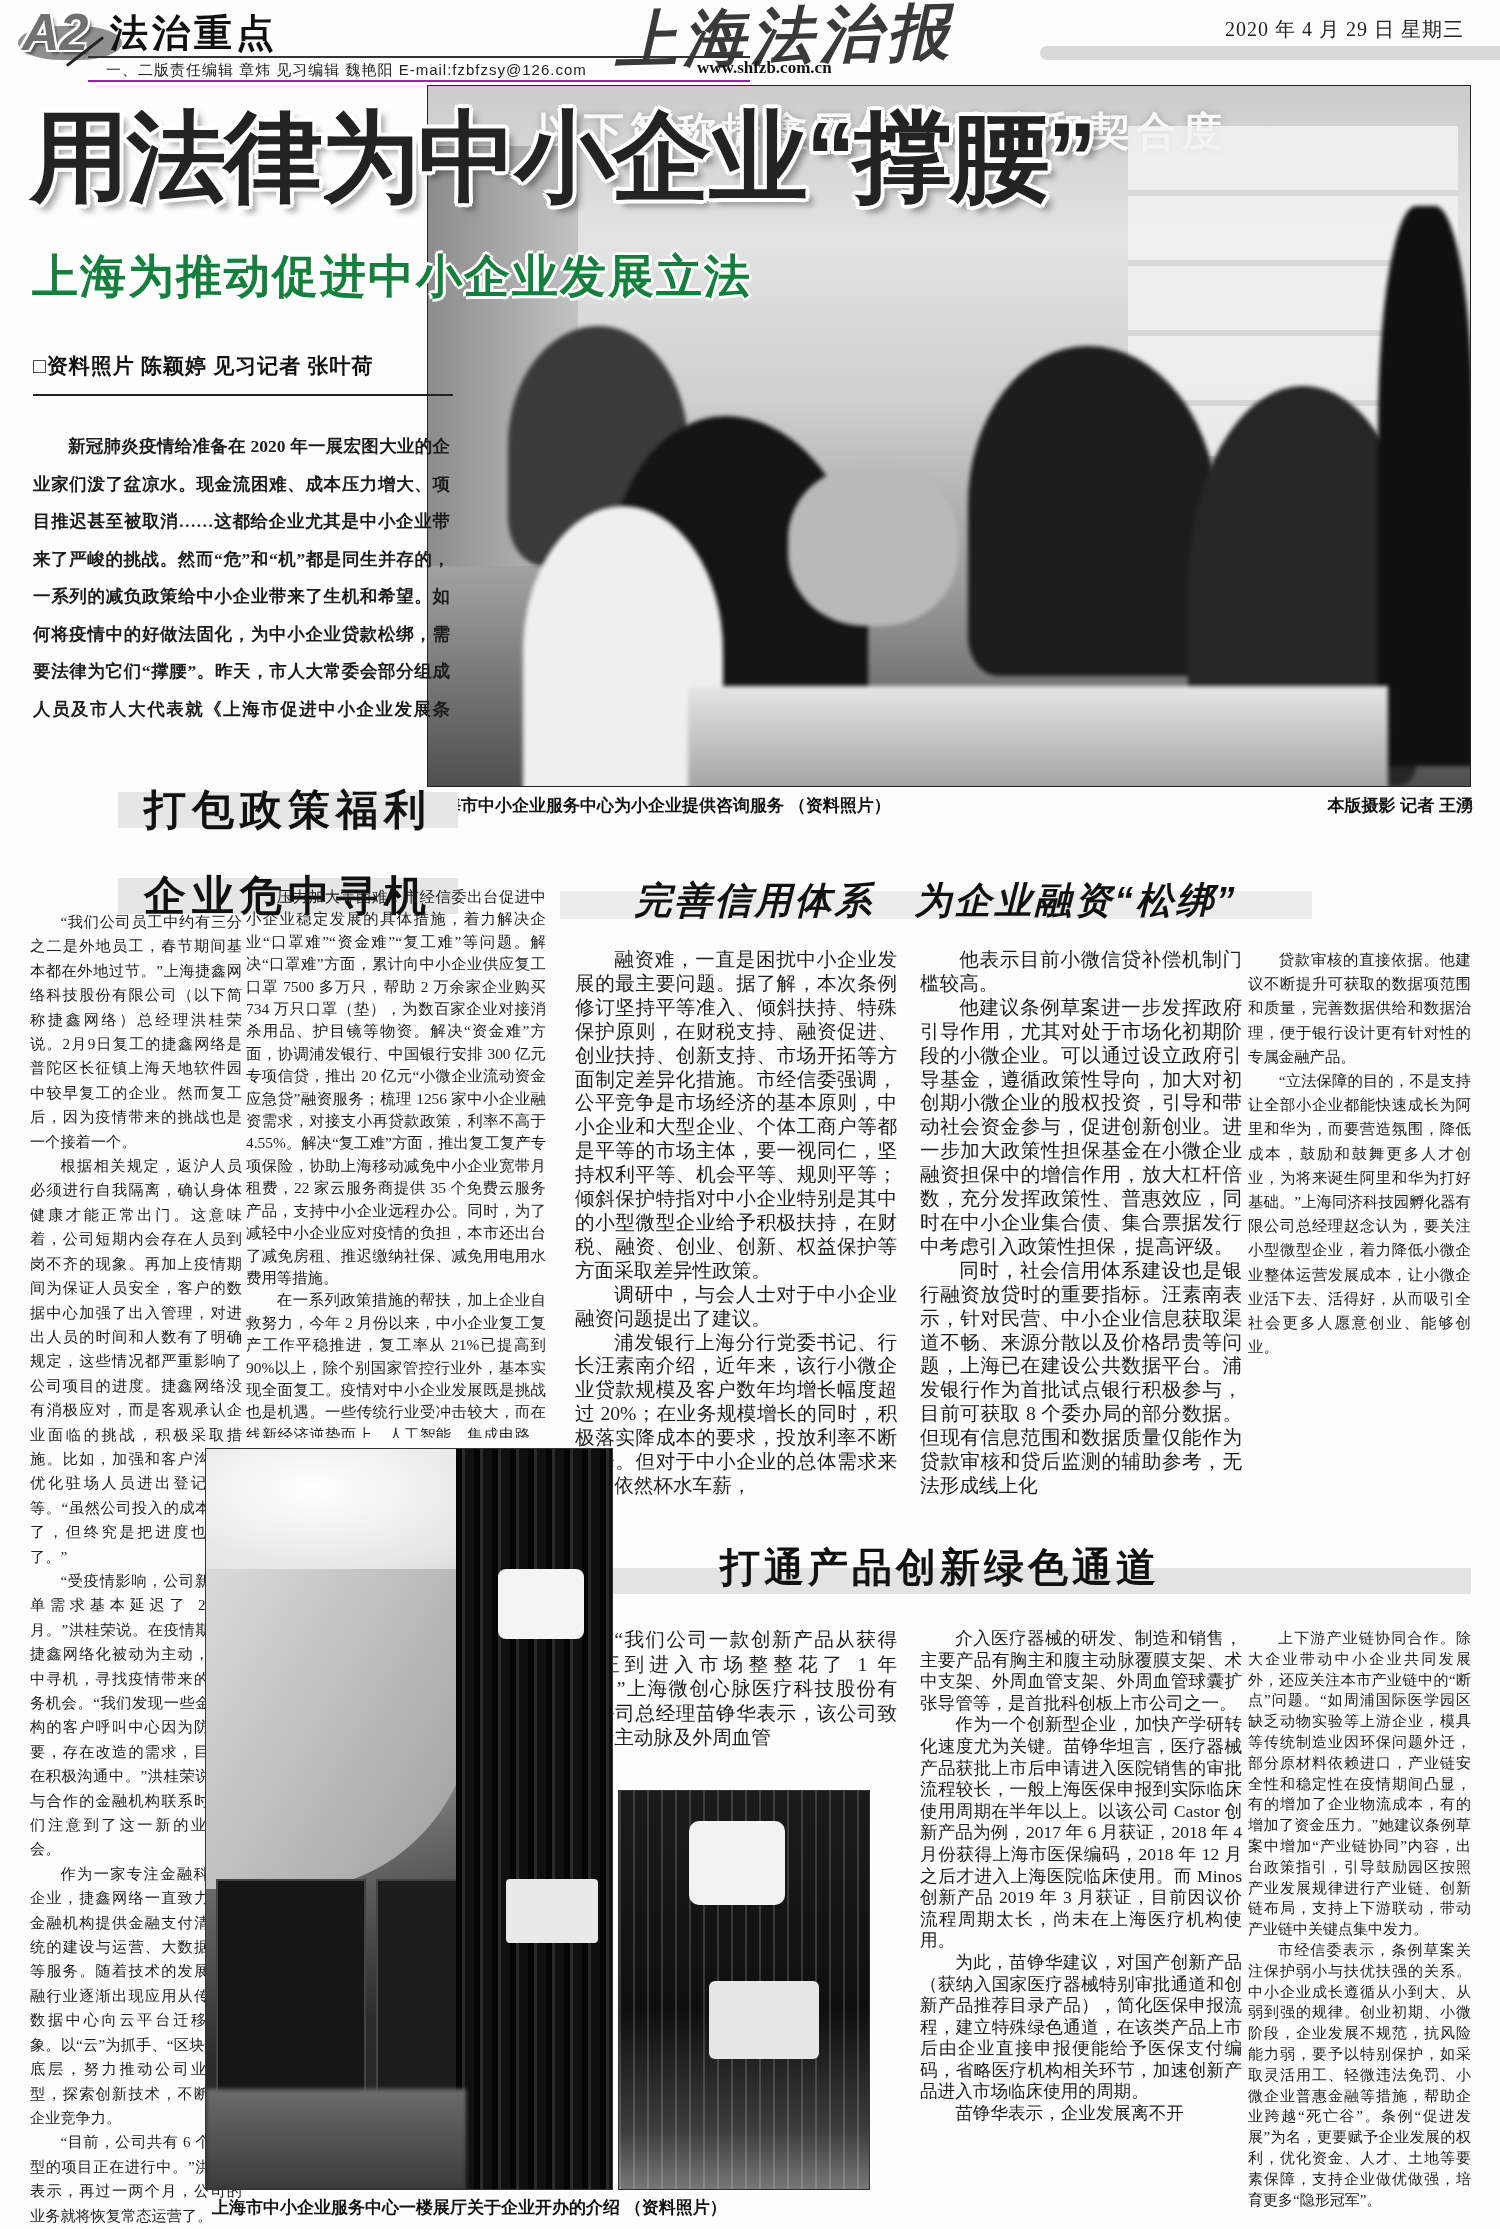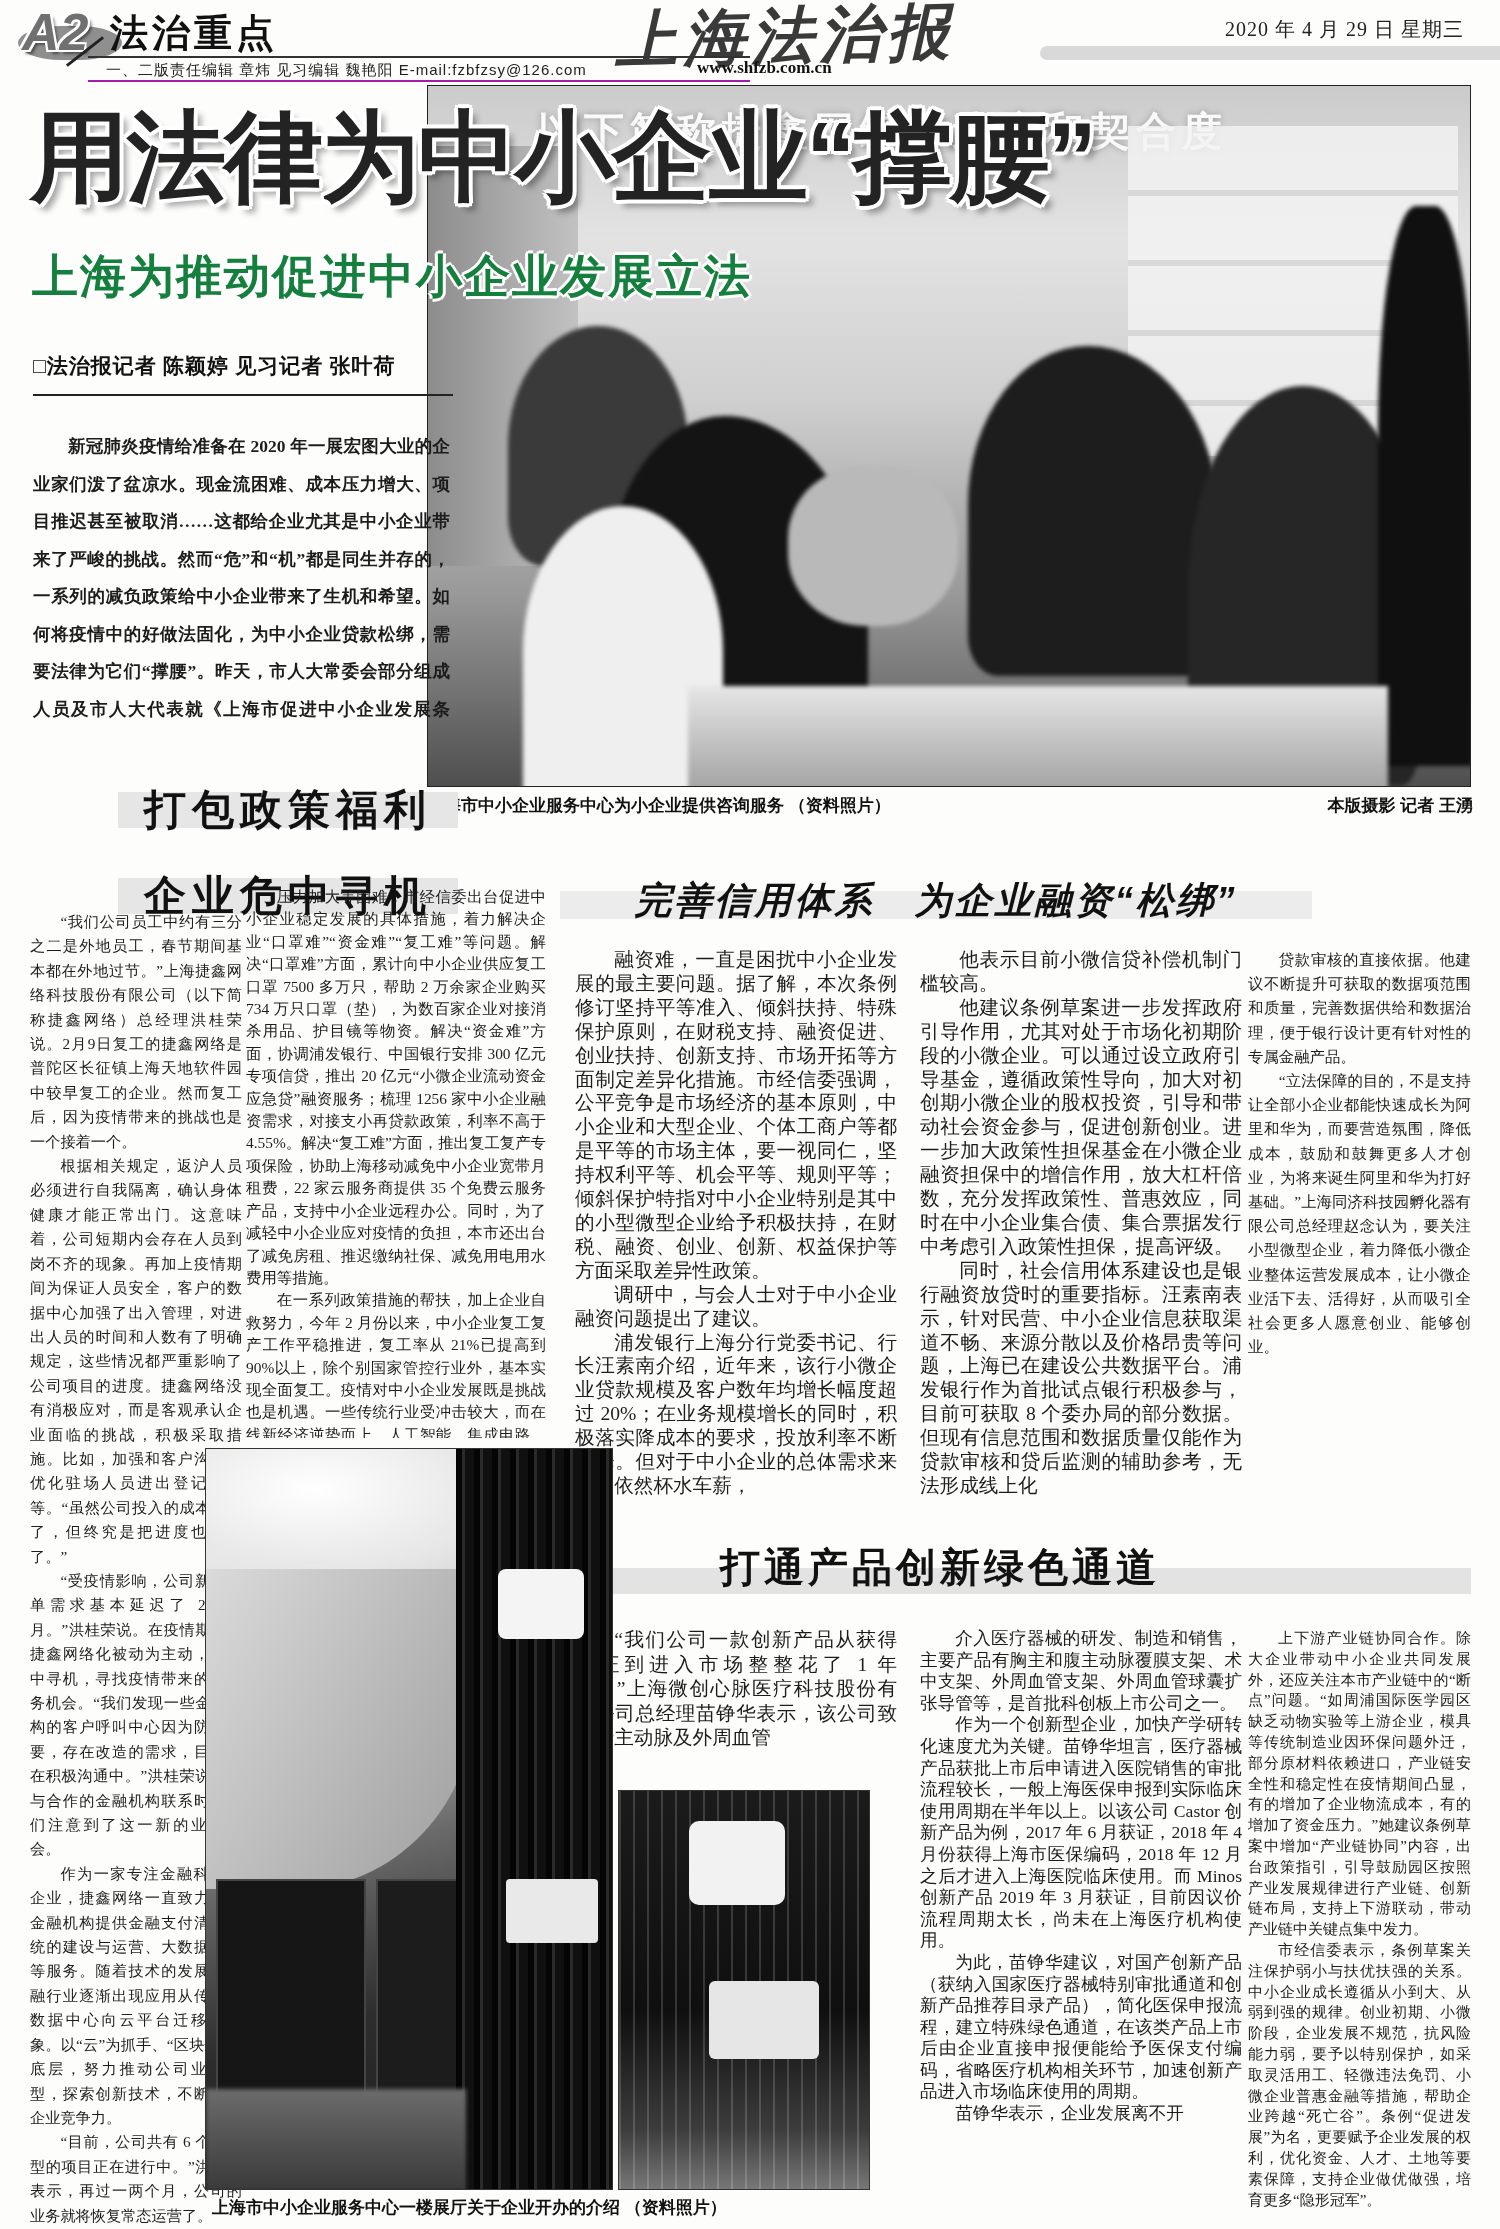--- a/index.html
+++ b/index.html
@@ -105,21 +105,21 @@
   <div class="shape blur1" style="left:360px;top:380px;width:170px;height:160px;background:#b9b9b9;border-radius:45%;"></div>
   <div class="shape blur1" style="left:260px;top:600px;width:700px;height:110px;background:linear-gradient(180deg,#e6e6e6,#9f9f9f);"></div>
 </div>
 <div class="abs cap-row">
   <span>上海市中小企业服务中心为小企业提供咨询服务  （资料照片）</span>
   <span>本版摄影  记者  王湧</span>
 </div>
 
 <div class="abs main-headline sans">用法律为中小企业“撑腰”</div>
 <div class="abs subtitle">上海为推动促进中小企业发展立法</div>
-<div class="abs byline">□法治报记者  陈颖婷  见习记者  张叶荷</div>
+<div class="abs byline">□资料照片  陈颖婷  见习记者  张叶荷</div>
 <div class="abs lead col">
     <p>新冠肺炎疫情给准备在 2020 年一展宏图大业的企业家们泼了盆凉水。现金流困难、成本压力增大、项目推迟甚至被取消……这都给企业尤其是中小企业带来了严峻的挑战。然而“危”和“机”都是同生并存的，一系列的减负政策给中小企业带来了生机和希望。如何将疫情中的好做法固化，为中小企业贷款松绑，需要法律为它们“撑腰”。昨天，市人大常委会部分组成人员及市人大代表就《上海市促进中小企业发展条例》修订草案(以下简称条例草案)，赴市中小企业服务中心进行立法调研。</p>
   </div>
 
 <div class="abs art1-heading">
   <span>打包政策福利</span><br>
   <span>企业危中寻机</span>
 </div>
 <div class="col c-a1-1">
     <p>“我们公司员工中约有三分之二是外地员工，春节期间基本都在外地过节。”上海捷鑫网络科技股份有限公司（以下简称捷鑫网络）总经理洪桂荣说。2月9日复工的捷鑫网络是普陀区长征镇上海天地软件园中较早复工的企业。然而复工后，因为疫情带来的挑战也是一个接着一个。</p>

